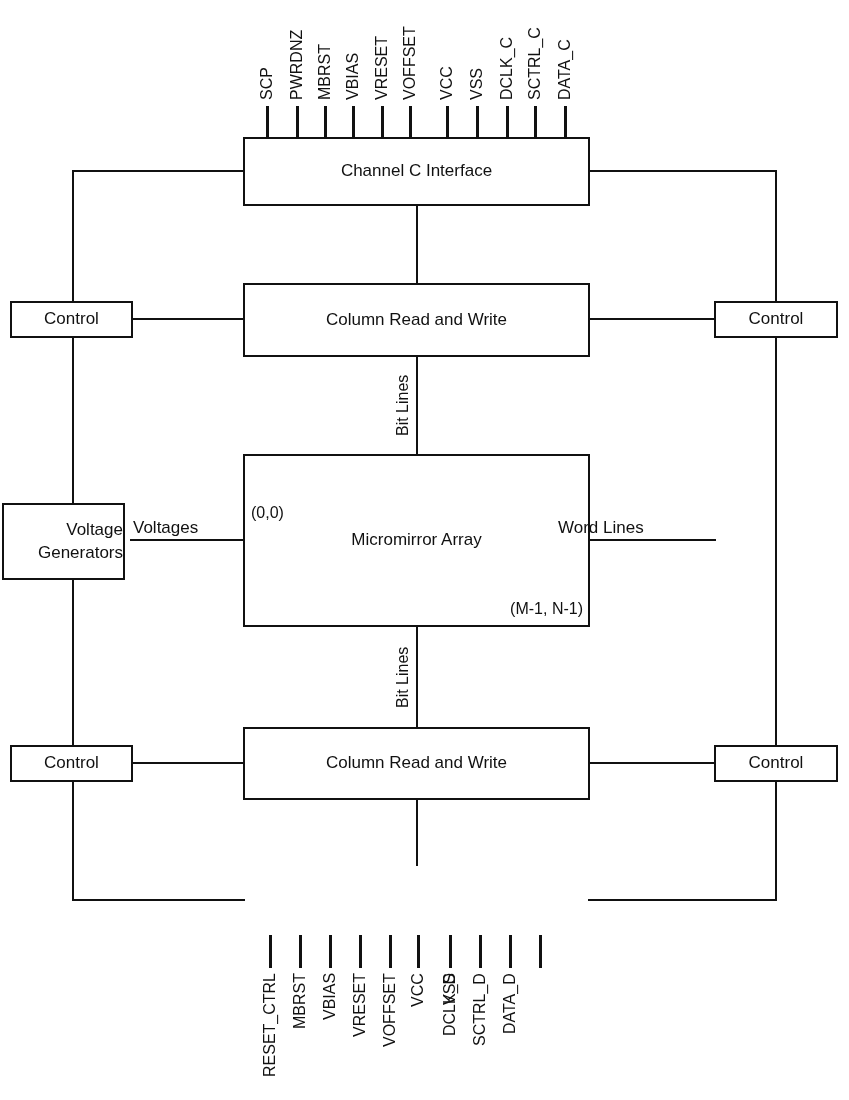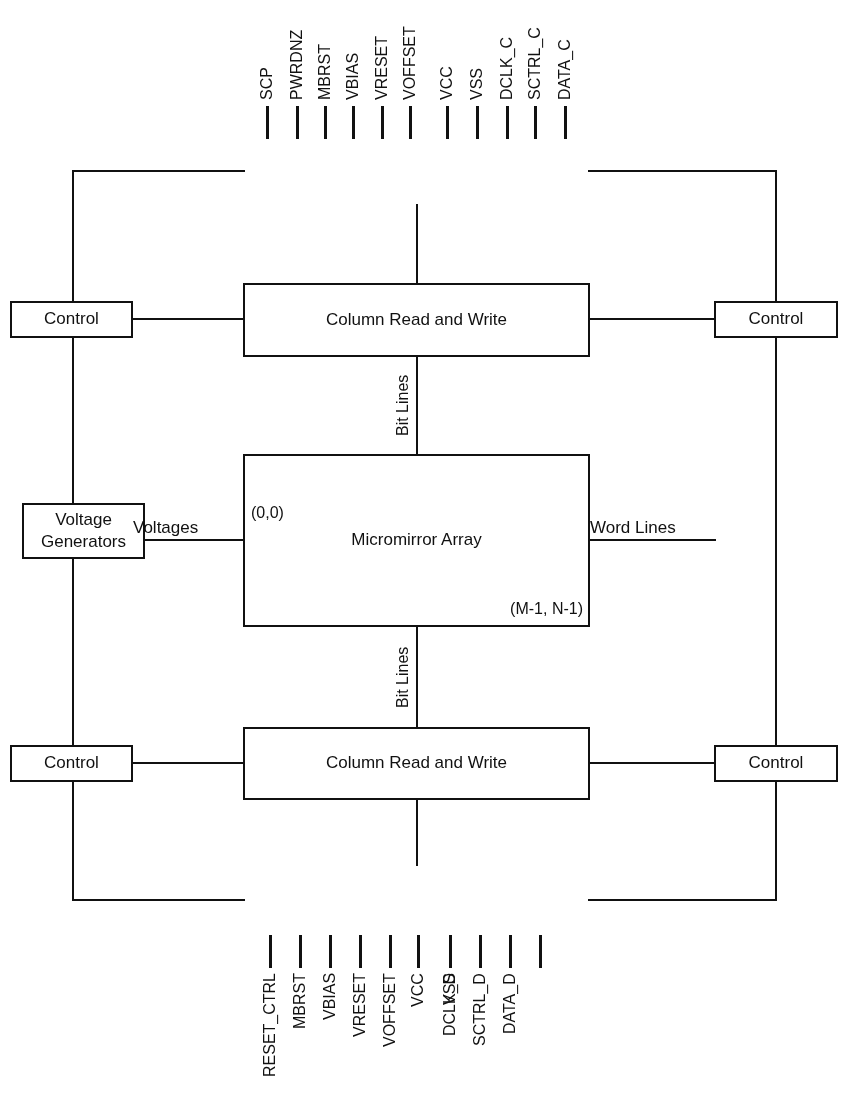--- a/index.html
+++ b/index.html
@@ -86,46 +86,49 @@
   <div class="vlabel anchor-end" style="left:289px; top:973px; height:127px;">MBRST</div>
   <div class="vlabel anchor-end" style="left:319px; top:973px; height:127px;">VBIAS</div>
   <div class="vlabel anchor-end" style="left:349px; top:973px; height:127px;">VRESET</div>
   <div class="vlabel anchor-end" style="left:379px; top:973px; height:127px;">VOFFSET</div>
   <div class="vlabel anchor-end" style="left:407px; top:973px; height:127px;">VCC</div>
   <div class="vlabel anchor-end" style="left:439px; top:973px; height:127px;">DCLK_D</div>
   <div class="vlabel anchor-end" style="left:469px; top:973px; height:127px;">SCTRL_D</div>
   <div class="vlabel anchor-end" style="left:499px; top:973px; height:127px;">DATA_D</div>
   <div class="vlabel anchor-end" style="left:439px; top:973px; height:127px; left:439px;">VSS</div>
 
+  <div class="box" style="left:243px; top:137px; width:347px; height:69px;">
+    <span>Channel C Interface</span>
+  </div>
   <div class="box" style="left:243px; top:283px; width:347px; height:74px;">
     <span>Column Read and Write</span>
   </div>
   <div class="box" style="left:243px; top:454px; width:347px; height:173px;">
     <span>Micromirror Array</span>
     <span class="corner" style="left:6px; top:3px;margin-top:44px;">(0,0)</span>
     <span class="corner" style="right:5px; bottom:5px;">(M-1, N-1)</span>
   </div>
   <div class="box" style="left:243px; top:727px; width:347px; height:73px;">
     <span>Column Read and Write</span>
   </div>
 
   <div class="box" style="left:10px; top:301px; width:123px; height:37px;">
     <span>Control</span>
   </div>
   <div class="box" style="left:714px; top:301px; width:124px; height:37px;">
     <span>Control</span>
   </div>
-  <div class="box" style="left:22px; top:503px; width:123px; height:56px;">
+  <div class="box" style="left:2px; top:503px; width:123px; height:77px;text-align:right;">
     <span>Voltage Generators</span>
   </div>
   <div class="box" style="left:10px; top:745px; width:123px; height:37px;">
     <span>Control</span>
   </div>
   <div class="box" style="left:714px; top:745px; width:124px; height:37px;">
     <span>Control</span>
   </div>
 
   <div class="hlabel" style="left:133px; top:517px; width:110px;">Voltages</div>
-  <div class="hlabel" style="left:590px; top:517px; width:124px;">Word Lines</div>
+  <div class="hlabel" style="left:558px; top:517px; width:124px;">Word Lines</div>
   <div class="bitlines" style="left:391px; top:358px; height:94px;">Bit Lines</div>
   <div class="bitlines" style="left:391px; top:630px; height:95px;">Bit Lines</div>
 
 </div>
 
 </body></html>

